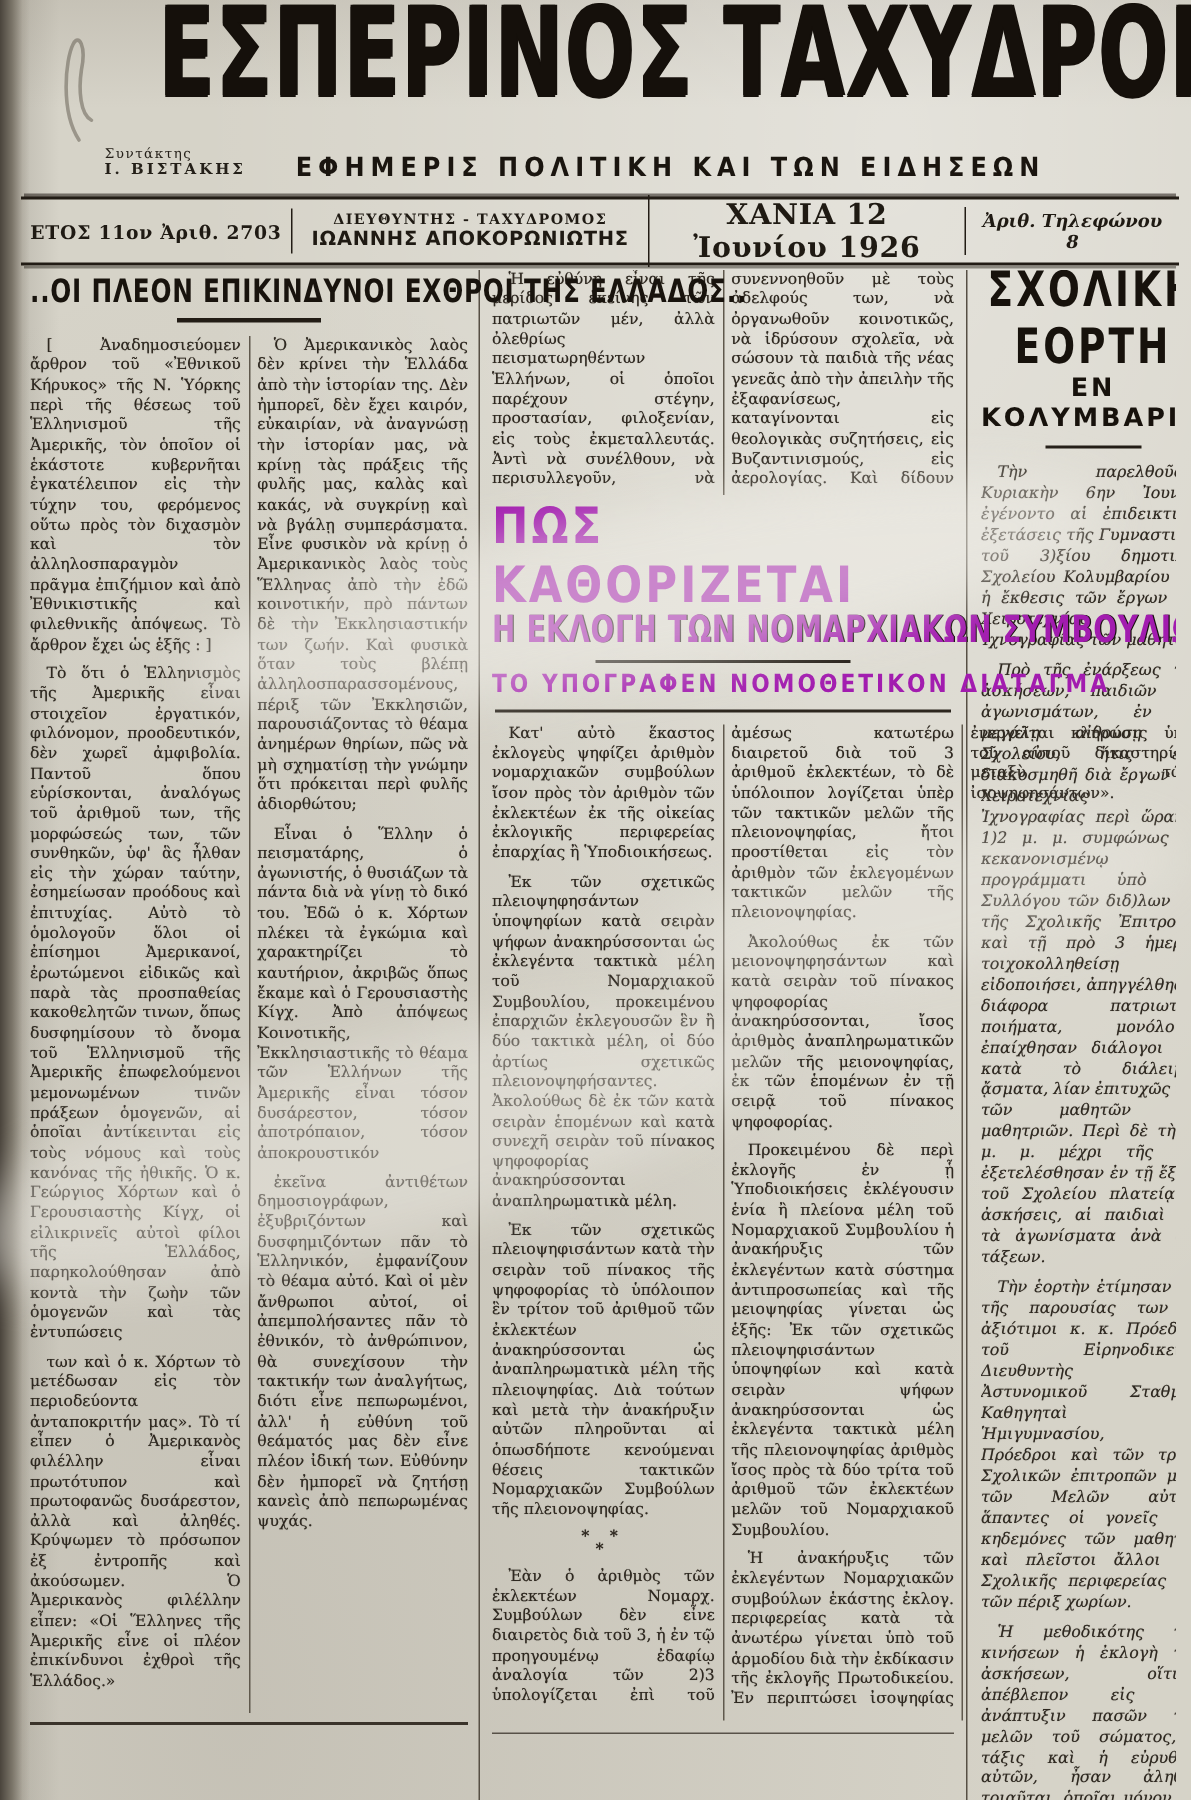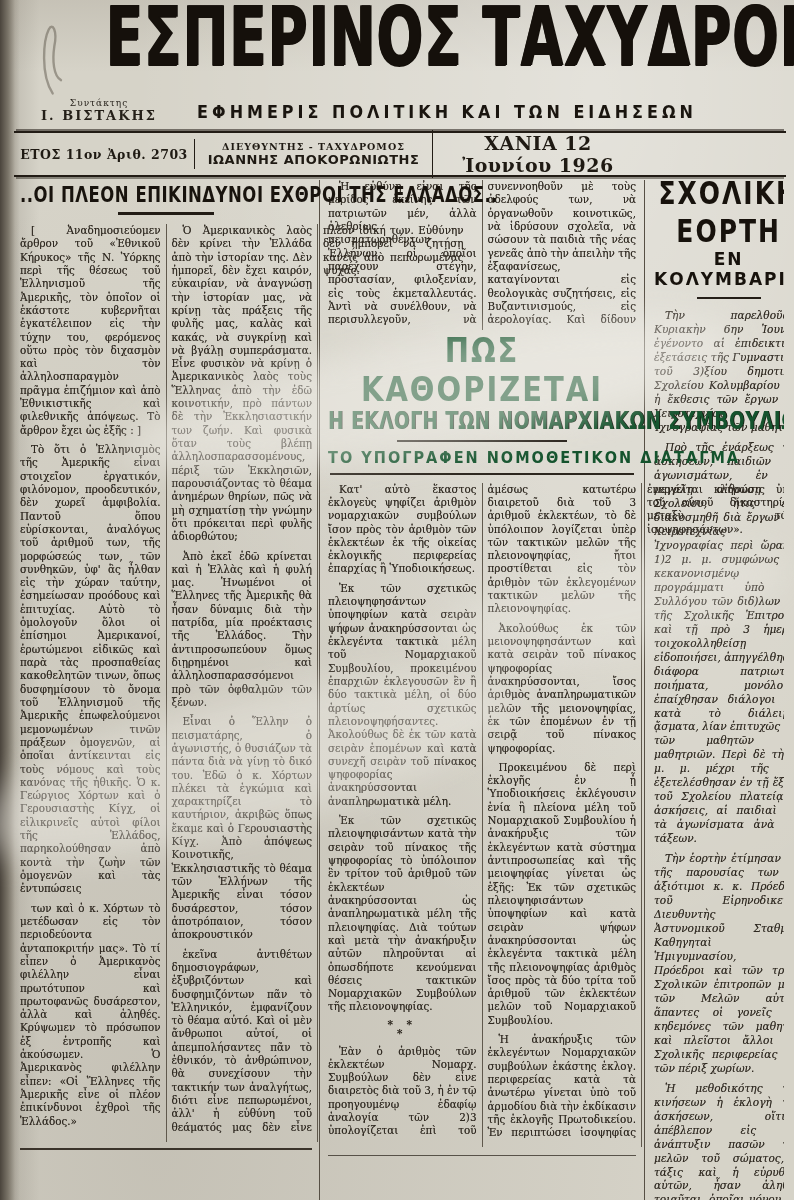--- a/index.html
+++ b/index.html
@@ -30,21 +30,21 @@
   .mast-title{
     position:absolute;left:70px;right:30px;top:2px;text-align:center;
     font-family:"DejaVu Sans", sans-serif;font-weight:bold;
     font-size:57px;letter-spacing:1px;color:#15100b;
     transform:scale(.96,1.45);transform-origin:center 40px;
     text-shadow:1.4px 0 0 #15100b, 0 1px 0 #15100b;
     white-space:nowrap;
   }
   .mast-editor{position:absolute;left:12px;top:94px;width:130px;text-align:center;color:#241f18;}
   .mast-editor .small{font-size:9px;letter-spacing:1px;}
-  .mast-editor .name{font-size:13px;font-weight:bold;letter-spacing:2px;}
+  .mast-editor .name{font-size:10px;font-weight:bold;letter-spacing:2px;text-align:right;}
   .mast-sub{
     position:absolute;left:170px;right:80px;top:98px;text-align:center;
     font-family:"DejaVu Sans", sans-serif;font-weight:bold;
     font-size:16px;letter-spacing:4px;color:#1a150f;transform:scaleY(1.1);
     white-space:nowrap;
   }
 
   
   .dateline{
     position:absolute;left:14px;right:8px;top:131px;height:42px;
@@ -81,21 +81,21 @@
     font-family:"DejaVu Sans", sans-serif;font-weight:bold;text-align:center;
     font-size:16.5px;letter-spacing:.5px;color:#18130d;
     transform:scaleY(1.3);transform-origin:top center;margin-top:2px;white-space:nowrap;
   }
   .hl-left-rule{width:96px;height:3px;background:#221c15;margin:10px auto 9px;}
   .left-cols{height:918px;}
   .end-rule{height:2px;background:#3a332a;margin-top:6px;box-shadow:0 3px 0 -1px rgba(58,51,42,.5);}
 
   
   .cont-cols{height:150px;overflow:hidden;margin-bottom:6px;}
-  .hl-mid{text-align:center;color:#14532d;margin-top:2px;}
+  .hl-mid{color:#a21caf;margin-top:2px;}
   .hl-mid .l1{font-family:"DejaVu Sans", sans-serif;font-weight:bold;font-size:29px;transform:scaleY(1.15);letter-spacing:2px;}
   .hl-mid .l2{font-family:"DejaVu Sans", sans-serif;font-weight:bold;font-size:18.5px;transform:scaleY(1.35);letter-spacing:.5px;margin-top:6px;white-space:nowrap;
       text-shadow:.8px 0 0 #17120c;}
   .hl-mid-rule1{width:170px;height:2px;background:#221c15;margin:9px auto 7px;}
   .hl-mid .l3{font-family:"DejaVu Sans", sans-serif;font-weight:bold;font-size:14.5px;letter-spacing:2px;transform:scaleY(1.15);white-space:nowrap;}
   .hl-mid-rule2{height:1.6px;background:#2c261e;margin:8px 2px 8px;}
   .mid-cols{height:664px;}
   .mid-end-rule{height:1.6px;background:#3a332a;margin-top:8px;opacity:.8;}
 
   
@@ -124,33 +124,33 @@
   <div class="mast-sub">ΕΦΗΜΕΡΙΣ ΠΟΛΙΤΙΚΗ ΚΑΙ ΤΩΝ ΕΙΔΗΣΕΩΝ</div>
 </header>
 
 <div class="dateline">
   <div class="dl-cell dl-issue">ΕΤΟΣ 11ον Ἀριθ. 2703</div>
   <div class="dl-cell dl-director">
     <div class="l1">ΔΙΕΥΘΥΝΤΗΣ - ΤΑΧΥΔΡΟΜΟΣ</div>
     <div class="l2">ΙΩΑΝΝΗΣ ΑΠΟΚΟΡΩΝΙΩΤΗΣ</div>
   </div>
   <div class="dl-cell dl-place">ΧΑΝΙΑ 12 Ἰουνίου 1926</div>
+  <div class="dl-cell dl-phone">Ἀριθ. Τηλεφώνου 8</div>
 </div>
 
 <main class="content">
 
   <section class="block-left">
     <h1 class="hl-left">..ΟΙ ΠΛΕΟΝ ΕΠΙΚΙΝΔΥΝΟΙ ΕΧΘΡΟΙ ΤΗΣ ΕΛΛΑΔΟΣ..</h1>
     <div class="hl-left-rule"></div>
     <div class="body-cols left-cols">
         <p>[ Ἀναδημοσιεύομεν ἄρθρον τοῦ «Ἐθνικοῦ Κήρυκος» τῆς Ν. Ὑόρκης περὶ τῆς θέσεως τοῦ Ἑλληνισμοῦ τῆς Ἀμερικῆς, τὸν ὁποῖον οἱ ἑκάστοτε κυβερνῆται ἐγκατέλειπον εἰς τὴν τύχην του, φερόμενος οὕτω πρὸς τὸν διχασμὸν καὶ τὸν ἀλληλοσπαραγμὸν πρᾶγμα ἐπιζήμιον καὶ ἀπὸ Ἐθνικιστικῆς καὶ φιλεθνικῆς ἀπόψεως. Τὸ ἄρθρον ἔχει ὡς ἑξῆς : ]</p>
         <p>Τὸ ὅτι ὁ Ἑλληνισμὸς τῆς Ἀμερικῆς εἶναι στοιχεῖον ἐργατικόν, φιλόνομον, προοδευτικόν, δὲν χωρεῖ ἀμφιβολία. Παντοῦ ὅπου εὑρίσκονται, ἀναλόγως τοῦ ἀριθμοῦ των, τῆς μορφώσεώς των, τῶν συνθηκῶν, ὑφ' ἃς ἦλθαν εἰς τὴν χώραν ταύτην, ἐσημείωσαν προόδους καὶ ἐπιτυχίας. Αὐτὸ τὸ ὁμολογοῦν ὅλοι οἱ ἐπίσημοι Ἀμερικανοί, ἐρωτώμενοι εἰδικῶς καὶ παρὰ τὰς προσπαθείας κακοθελητῶν τινων, ὅπως δυσφημίσουν τὸ ὄνομα τοῦ Ἑλληνισμοῦ τῆς Ἀμερικῆς ἐπωφελούμενοι μεμονωμένων τινῶν πράξεων ὁμογενῶν, αἱ ὁποῖαι ἀντίκεινται εἰς τοὺς νόμους καὶ τοὺς κανόνας τῆς ἠθικῆς. Ὁ κ. Γεώργιος Χόρτων καὶ ὁ Γερουσιαστὴς Κίγχ, οἱ εἰλικρινεῖς αὐτοὶ φίλοι τῆς Ἑλλάδος, παρηκολούθησαν ἀπὸ κοντὰ τὴν ζωὴν τῶν ὁμογενῶν καὶ τὰς ἐντυπώσεις</p>
         <p>των καὶ ὁ κ. Χόρτων τὸ μετέδωσαν εἰς τὸν περιοδεύοντα ἀνταποκριτήν μας». Τὸ τί εἶπεν ὁ Ἀμερικανὸς φιλέλλην εἶναι πρωτότυπον καὶ πρωτοφανῶς δυσάρεστον, ἀλλὰ καὶ ἀληθές. Κρύψωμεν τὸ πρόσωπον ἐξ ἐντροπῆς καὶ ἀκούσωμεν. Ὁ Ἀμερικανὸς φιλέλλην εἶπεν: «Οἱ Ἕλληνες τῆς Ἀμερικῆς εἶνε οἱ πλέον ἐπικίνδυνοι ἐχθροὶ τῆς Ἑλλάδος.»</p>
         <p>Ὁ Ἀμερικανικὸς λαὸς δὲν κρίνει τὴν Ἑλλάδα ἀπὸ τὴν ἱστορίαν της. Δὲν ἠμπορεῖ, δὲν ἔχει καιρόν, εὐκαιρίαν, νὰ ἀναγνώσῃ τὴν ἱστορίαν μας, νὰ κρίνῃ τὰς πράξεις τῆς φυλῆς μας, καλὰς καὶ κακάς, νὰ συγκρίνῃ καὶ νὰ βγάλῃ συμπεράσματα. Εἶνε φυσικὸν νὰ κρίνῃ ὁ Ἀμερικανικὸς λαὸς τοὺς Ἕλληνας ἀπὸ τὴν ἐδῶ κοινοτικήν, πρὸ πάντων δὲ τὴν Ἐκκλησιαστικήν των ζωήν. Καὶ φυσικὰ ὅταν τοὺς βλέπῃ ἀλληλοσπαρασσομένους, πέριξ τῶν Ἐκκλησιῶν, παρουσιάζοντας τὸ θέαμα ἀνημέρων θηρίων, πῶς νὰ μὴ σχηματίσῃ τὴν γνώμην ὅτι πρόκειται περὶ φυλῆς ἀδιορθώτου;</p>
-        <p>Ἀπὸ ἐκεῖ ἐδῶ κρίνεται καὶ ἡ Ἑλλὰς καὶ ἡ φυλή μας. Ἡνωμένοι οἱ Ἕλληνες τῆς Ἀμερικῆς θὰ ἦσαν δύναμις διὰ τὴν πατρίδα, μία προέκτασις τῆς Ἑλλάδος. Τὴν ἀντιπροσωπεύουν ὅμως διῃρημένοι καὶ ἀλληλοσπαρασσόμενοι πρὸ τῶν ὀφθαλμῶν τῶν ξένων.</p>
         <p>Εἶναι ὁ Ἕλλην ὁ πεισματάρης, ὁ ἀγωνιστής, ὁ θυσιάζων τὰ πάντα διὰ νὰ γίνῃ τὸ δικό του. Ἐδῶ ὁ κ. Χόρτων πλέκει τὰ ἐγκώμια καὶ χαρακτηρίζει τὸ καυτήριον, ἀκριβῶς ὅπως ἔκαμε καὶ ὁ Γερουσιαστὴς Κίγχ. Ἀπὸ ἀπόψεως Κοινοτικῆς, Ἐκκλησιαστικῆς τὸ θέαμα τῶν Ἑλλήνων τῆς Ἀμερικῆς εἶναι τόσον δυσάρεστον, τόσον ἀποτρόπαιον, τόσον ἀποκρουστικόν</p>
         <p>ἐκεῖνα ἀντιθέτων δημοσιογράφων, ἐξυβριζόντων καὶ δυσφημιζόντων πᾶν τὸ Ἑλληνικόν, ἐμφανίζουν τὸ θέαμα αὐτό. Καὶ οἱ μὲν ἄνθρωποι αὐτοί, οἱ ἀπεμπολήσαντες πᾶν τὸ ἐθνικόν, τὸ ἀνθρώπινον, θὰ συνεχίσουν τὴν τακτικήν των ἀναλγήτως, διότι εἶνε πεπωρωμένοι, ἀλλ' ἡ εὐθύνη τοῦ θεάματός μας δὲν εἶνε πλέον ἰδική των. Εὐθύνην δὲν ἠμπορεῖ νὰ ζητήσῃ κανεὶς ἀπὸ πεπωρωμένας ψυχάς.</p>
       </div>
     <div class="end-rule"></div>
   </section>
 
   <section class="block-mid">
     <div class="body-cols cont-cols">
         <p>Ἡ εὐθύνη εἶναι τῆς μερίδος ἐκείνης τῶν πατριωτῶν μέν, ἀλλὰ ὀλεθρίως πεισματωρηθέντων Ἑλλήνων, οἱ ὁποῖοι παρέχουν στέγην, προστασίαν, φιλοξενίαν, εἰς τοὺς ἐκμεταλλευτάς. Ἀντὶ νὰ συνέλθουν, νὰ περισυλλεγοῦν, νὰ συνεννοηθοῦν μὲ τοὺς ἀδελφούς των, νὰ ὀργανωθοῦν κοινοτικῶς, νὰ ἱδρύσουν σχολεῖα, νὰ σώσουν τὰ παιδιὰ τῆς νέας γενεᾶς ἀπὸ τὴν ἀπειλὴν τῆς ἐξαφανίσεως, καταγίνονται εἰς θεολογικὰς συζητήσεις, εἰς Βυζαντινισμούς, εἰς ἀερολογίας. Καὶ δίδουν εὐκαιρίαν εἰς τοὺς φίλους μας αὐτοὺς ν' ἀνακράζουν : «Οἱ Ἕλληνες τῆς Ἀμερικῆς εἶνε οἱ πλέον ἐπικίνδυνοι ἐχθροὶ τῆς Ἑλλάδος.»</p>
       </div>

